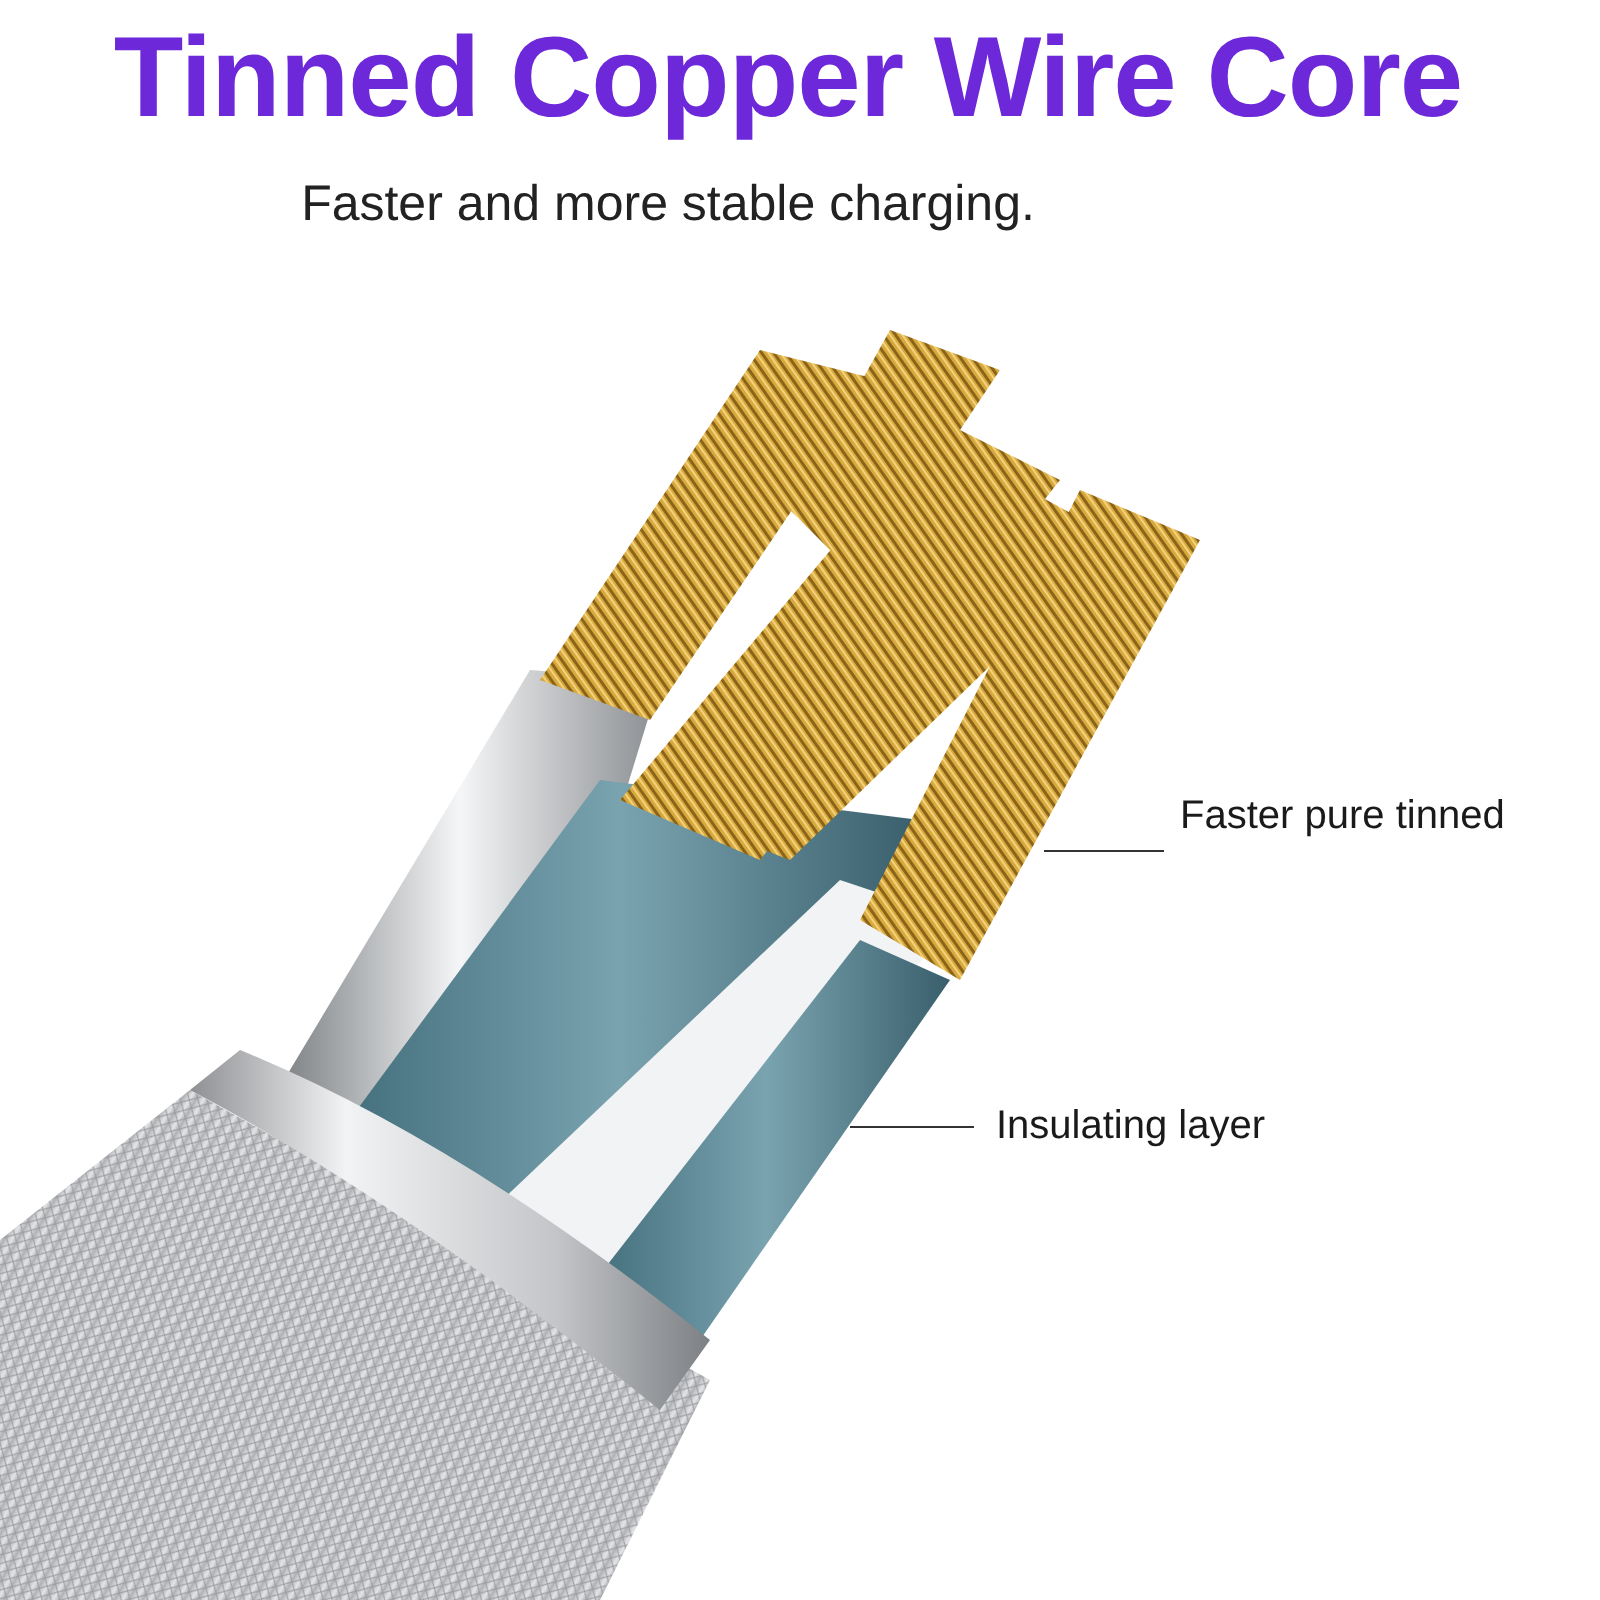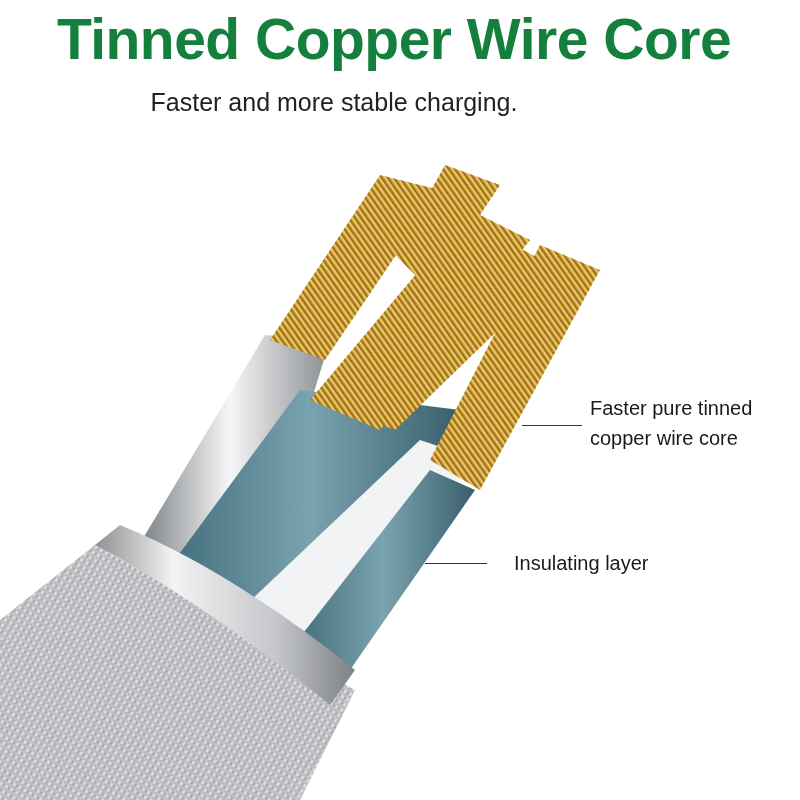--- a/index.html
+++ b/index.html
@@ -1,17 +1,17 @@
 <!DOCTYPE html>
 <html><head>
 <meta charset="utf-8">
 <style>
   html, body { margin:0; padding:0; }
   body { width:800px; height:800px; background:#ffffff; position:relative; overflow:hidden; font-family:"Liberation Sans", sans-serif; }
-  .title { position:absolute; top:6px; left:0; width:788px; text-align:center; font-size:57px; font-weight:bold; color:#15803d; letter-spacing:-0.5px; }
+  .title { position:absolute; top:6px; left:0; width:788px; text-align:center; font-size:57px; font-weight:bold; color:#6d28d9; letter-spacing:-0.5px; }
   .subtitle { position:absolute; top:88px; left:0; width:668px; text-align:center; font-size:25px; font-weight:300; color:#222222; }
   .illustration { position:absolute; left:0; top:150px; width:800px; height:650px; }
   .callout-text { position:absolute; font-size:20px; color:#1a1a1a; line-height:30px; }
   .callout-line { position:absolute; height:1px; background:#333333; }
 </style>
 </head>
 <body>
 
 <div class="title">Tinned Copper Wire Core</div>
 <div class="subtitle">Faster and more stable charging.</div>
@@ -70,17 +70,16 @@
   </g>
 
   <g>
     <path d="M95 545 L120 525 Q230 570 355 670 L330 705 Q200 600 95 545 Z" fill="url(#ringG)"></path>
   </g>
 </svg>
 
 <div class="callout-line" style="left:522px; top:425px; width:60px;"></div>
 <div class="callout-text" style="left:590px; top:393px;">
   <div>Faster pure tinned</div>
-  <div>copper wire core</div>
 </div>
 
 <div class="callout-line" style="left:425px; top:563px; width:62px;"></div>
-<div class="callout-text" style="left:514px; top:548px;">Insulating layer</div>
+<div class="callout-text" style="left:498px; top:548px;">Insulating layer</div>
 
 </body></html>

